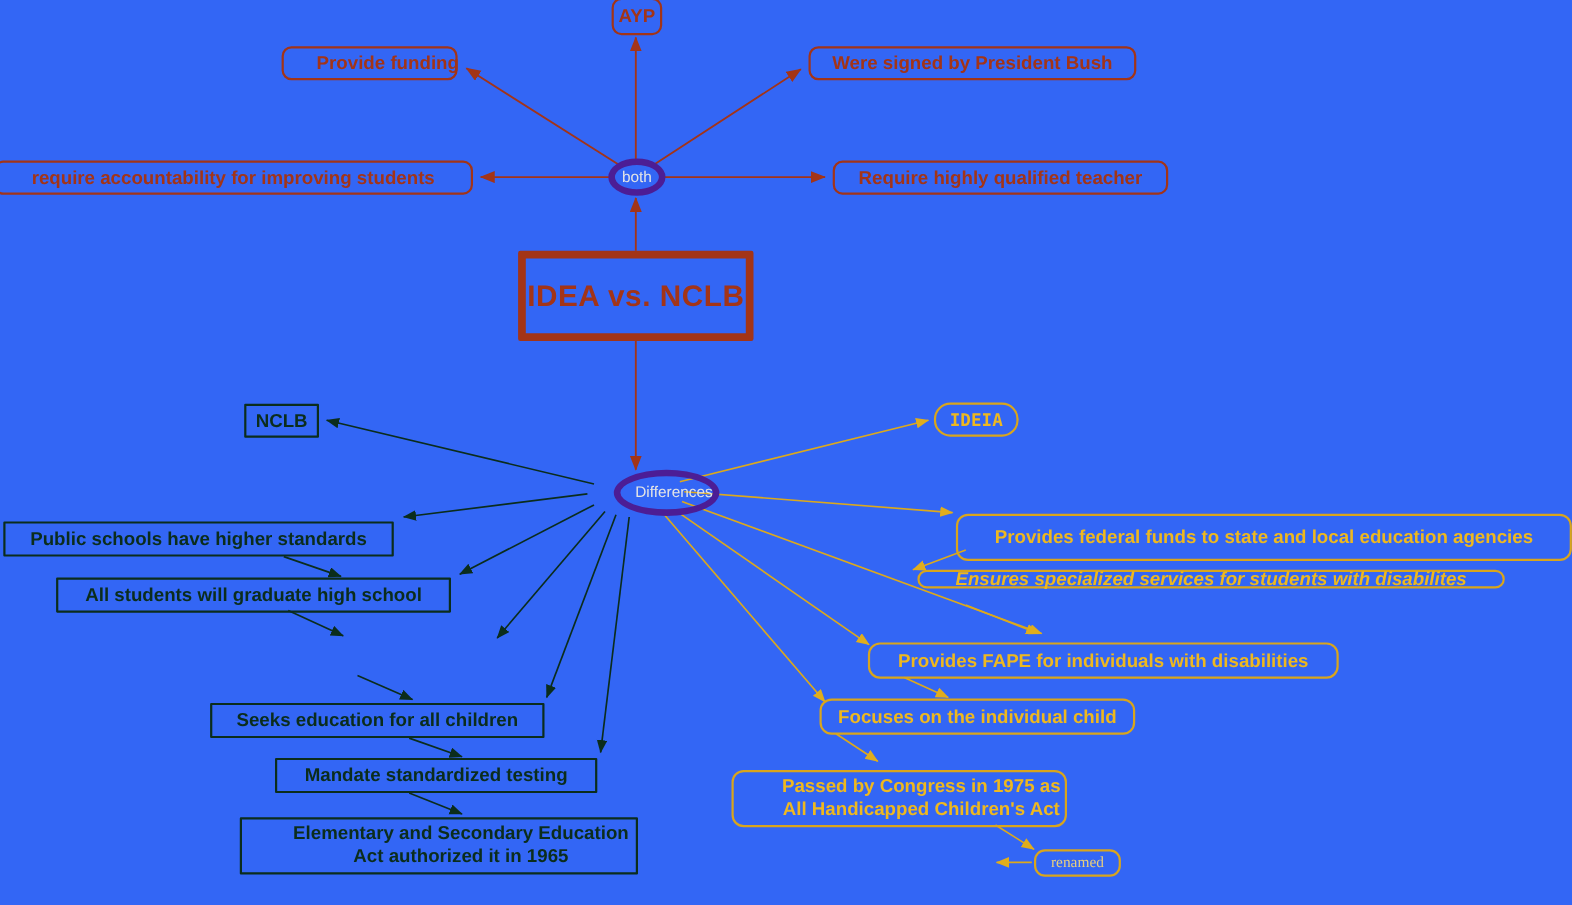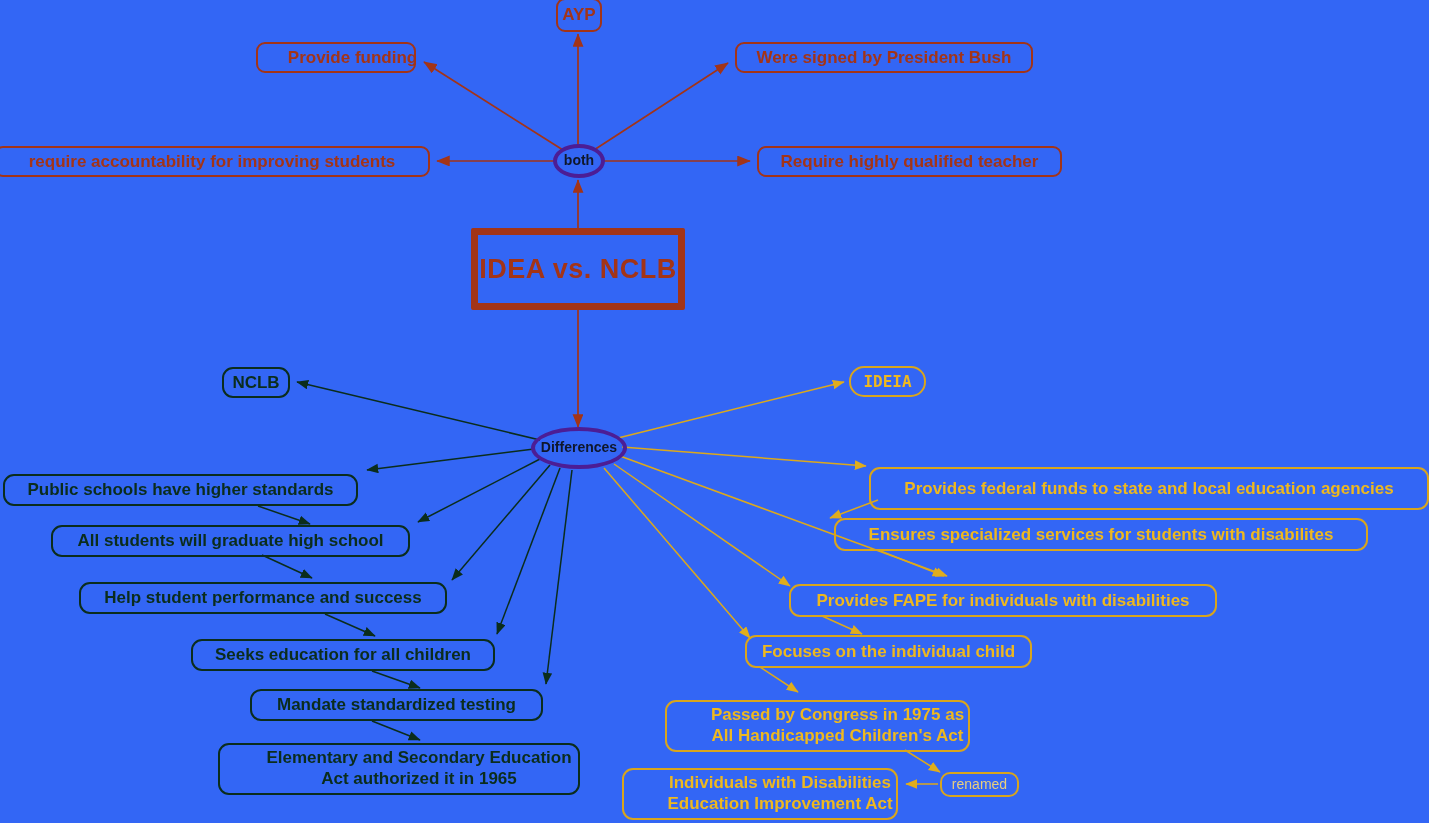--- a/index.html
+++ b/index.html
@@ -26,40 +26,40 @@
 
   
   .red{
     color:#a33417;
     border:2.5px solid #a33417;
     border-radius:9px;
     font-weight:bold;
     font-size:17px;
   }
   .red-hub{
-    color:#0f172a;
-    border:4px solid #4c1d95;
+    color:#e5e5e5;
+    border:6px solid #4c1d95;
     border-radius:50%;
-    font-weight:bold;
+    font-weight:normal;
     font-size:14px;
   }
   .title-box{
     color:#a33417;
     border:7px solid #a33417;
     border-radius:2px;
     font-weight:bold;
     font-size:27px;
     letter-spacing:0.5px;
   }
 
   
   .green{
     color:#0b2d1c;
     border:2.5px solid #0b2d1c;
-    border-radius:11px;
+    border-radius:1px;
     font-weight:bold;
     font-size:17px;
   }
 
   
   .yellow{
     color:#eeb81f;
     border:2.5px solid #d9a51c;
     border-radius:11px;
     font-weight:bold;
@@ -69,20 +69,21 @@
     font-family:"DejaVu Sans Mono", monospace;
     font-size:16px;
     border-radius:15px;
   }
   .yellow-plain{
     color:#e8cf7e;
     border:2px solid #d9a51c;
     border-radius:10px;
     font-weight:normal;
     font-size:14px;
+    font-family:Liberation Serif, serif;
   }
   .two-line{line-height:1.22;padding-left:40px;}
 </style>
 </head>
 <body>
 
 <div id="canvas">
 
   <svg class="edges" viewBox="0 0 1429 823" xmlns="http://www.w3.org/2000/svg">
     <defs>
@@ -157,39 +158,36 @@
   </div>
 
   <div class="node red-hub" style="left:553px;top:144px;width:52px;height:34px;">
     <span>both</span>
   </div>
 
   <div class="node title-box" style="left:471px;top:228px;width:214px;height:82px;">
     <span>IDEA vs. NCLB</span>
   </div>
 
-  <div class="node red-hub" style="left:531px;top:427px;width:96px;height:42px;">
+  <div class="node red-hub" style="left:558px;top:427px;width:96px;height:42px;justify-content:flex-end;">
     <span>Differences</span>
   </div>
 
   <div class="node green" style="left:222px;top:367px;width:68px;height:31px;">
     <span>NCLB</span>
   </div>
 
   <div class="node green" style="left:3px;top:474px;width:355px;height:32px;">
     <span>Public schools have higher standards</span>
   </div>
 
   <div class="node green" style="left:51px;top:525px;width:359px;height:32px;">
     <span>All students will graduate high school</span>
   </div>
 
-  <div class="node green" style="left:79px;top:582px;width:368px;height:32px;">
-    <span>Help student performance and success</span>
-  </div>
 
   <div class="node green" style="left:191px;top:639px;width:304px;height:32px;">
     <span>Seeks education for all children</span>
   </div>
 
   <div class="node green" style="left:250px;top:689px;width:293px;height:32px;">
     <span>Mandate standardized testing</span>
   </div>
 
   <div class="node green two-line" style="left:218px;top:743px;width:362px;height:52px;">
@@ -198,39 +196,35 @@
   </div>
 
   <div class="node yellow yellow-mono" style="left:849px;top:366px;width:77px;height:31px;">
     <span>IDEIA</span>
   </div>
 
   <div class="node yellow" style="left:869px;top:467px;width:560px;height:43px;">
     <span>Provides federal funds to state and local education agencies</span>
   </div>
 
-  <div class="node yellow" style="left:834px;top:518px;width:534px;height:33px;">
+  <div class="node yellow" style="left:834px;top:518px;width:534px;height:17px;font-style:italic;">
     <span>Ensures specialized services for students with disabilites</span>
   </div>
 
   <div class="node yellow" style="left:789px;top:584px;width:428px;height:33px;">
     <span>Provides FAPE for individuals with disabilities</span>
   </div>
 
   <div class="node yellow" style="left:745px;top:635px;width:287px;height:33px;">
     <span>Focuses on the individual child</span>
   </div>
 
   <div class="node yellow two-line" style="left:665px;top:700px;width:305px;height:52px;">
     <span>Passed by Congress in 1975 as
 All Handicapped Children's Act</span>
   </div>
 
   <div class="node yellow-plain" style="left:940px;top:772px;width:79px;height:25px;">
     <span>renamed</span>
   </div>
 
-  <div class="node yellow two-line" style="left:622px;top:768px;width:276px;height:52px;">
-    <span>Individuals with Disabilities
-Education Improvement Act</span>
-  </div>
 
 </div>
 
 </body></html>

